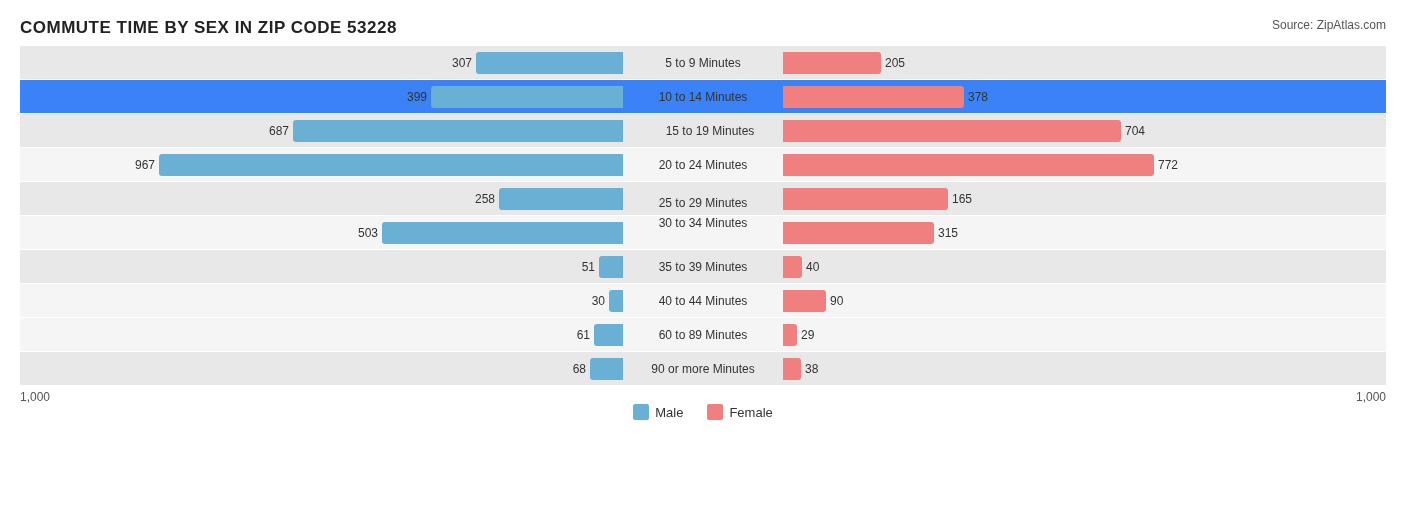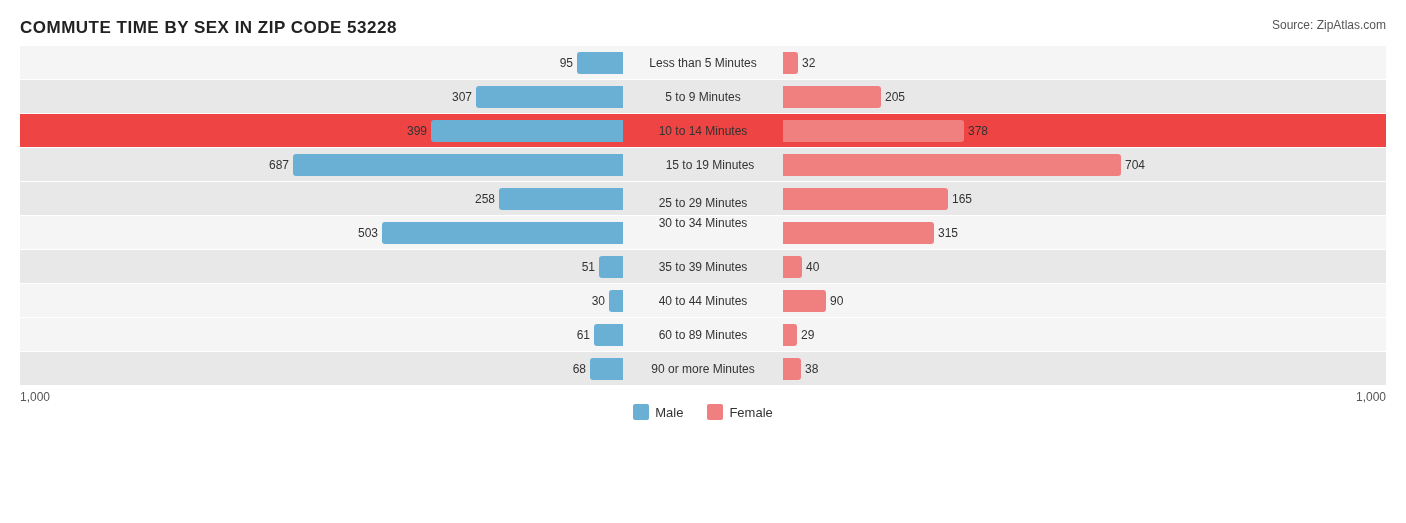--- a/index.html
+++ b/index.html
@@ -66,47 +66,34 @@
     }
   </style>
 </head>
 <body>
 
 <div class="chart-container">
   <div class="chart-title">COMMUTE TIME BY SEX IN ZIP CODE 53228</div>
   <div class="source-text">Source: ZipAtlas.com</div>
 
   <div class="bars-area" id="bars-area">
-      <div style="display: flex; align-items: center; height: 34px; background: rgb(245, 245, 245); border-bottom: 1px solid rgb(255, 255, 255); position: relative; width: 100%;">
-        <div style="display: flex; width: 100%; height: 100%; align-items: center; position: relative;">
-          <div style="width: 50%; height: 100%; display: flex; align-items: center; justify-content: flex-end; position: relative;">
-            <div style="width: 46px; height: 22px; background: rgb(106, 176, 212); border-radius: 3px 0px 0px 3px; position: absolute; right: 0px;"></div>
-            <span style="position: absolute; right: 50px; font-size: 12px; color: rgb(51, 51, 51); white-space: nowrap;">95</span>
-          </div>
-          <div style="width: 160px; flex-shrink: 0; text-align: center; font-size: 12px; color: rgb(51, 51, 51); z-index: 10;">Less than 5 Minutes</div>
-          <div style="width: 50%; height: 100%; display: flex; align-items: center; justify-content: flex-start; position: relative;">
-            <div style="width: 15px; height: 22px; background: rgb(240, 128, 128); border-radius: 0px 3px 3px 0px; position: absolute; left: 0px;"></div>
-            <span style="position: absolute; left: 19px; font-size: 12px; color: rgb(51, 51, 51); white-space: nowrap;">32</span>
-          </div>
-        </div>
-      </div>
       <div style="display: flex; align-items: center; height: 34px; background: rgb(232, 232, 232); border-bottom: 1px solid rgb(255, 255, 255); position: relative; width: 100%;">
         <div style="display: flex; width: 100%; height: 100%; align-items: center; position: relative;">
           <div style="width: 50%; height: 100%; display: flex; align-items: center; justify-content: flex-end; position: relative;">
             <div style="width: 147px; height: 22px; background: rgb(106, 176, 212); border-radius: 3px 0px 0px 3px; position: absolute; right: 0px;"></div>
             <span style="position: absolute; right: 151px; font-size: 12px; color: rgb(51, 51, 51); white-space: nowrap;">307</span>
           </div>
           <div style="width: 160px; flex-shrink: 0; text-align: center; font-size: 12px; color: rgb(51, 51, 51); z-index: 10;">5 to 9 Minutes</div>
           <div style="width: 50%; height: 100%; display: flex; align-items: center; justify-content: flex-start; position: relative;">
             <div style="width: 98px; height: 22px; background: rgb(240, 128, 128); border-radius: 0px 3px 3px 0px; position: absolute; left: 0px;"></div>
             <span style="position: absolute; left: 102px; font-size: 12px; color: rgb(51, 51, 51); white-space: nowrap;">205</span>
           </div>
         </div>
       </div>
-      <div style="display: flex; align-items: center; height: 34px; background: #ef4444; border-bottom: 1px solid rgb(255, 255, 255); position: relative; width: 100%;">
+      <div style="display: flex; align-items: center; height: 34px; background: #3b82f6; border-bottom: 1px solid rgb(255, 255, 255); position: relative; width: 100%;">
         <div style="display: flex; width: 100%; height: 100%; align-items: center; position: relative;">
           <div style="width: 50%; height: 100%; display: flex; align-items: center; justify-content: flex-end; position: relative;">
             <div style="width: 192px; height: 22px; background: rgb(106, 176, 212); border-radius: 3px 0px 0px 3px; position: absolute; right: 0px;"></div>
             <span style="position: absolute; right: 196px; font-size: 12px; color: rgb(51, 51, 51); white-space: nowrap;">399</span>
           </div>
           <div style="width: 160px; flex-shrink: 0; text-align: center; font-size: 12px; color: rgb(51, 51, 51); z-index: 10;">10 to 14 Minutes</div>
           <div style="width: 50%; height: 100%; display: flex; align-items: center; justify-content: flex-start; position: relative;">
             <div style="width: 181px; height: 22px; background: rgb(240, 128, 128); border-radius: 0px 3px 3px 0px; position: absolute; left: 0px;"></div>
             <span style="position: absolute; left: 185px; font-size: 12px; color: rgb(51, 51, 51); white-space: nowrap;">378</span>
           </div>
@@ -115,20 +102,33 @@
       <div style="display: flex; align-items: center; height: 34px; background: rgb(232, 232, 232); border-bottom: 1px solid rgb(255, 255, 255); position: relative; width: 100%;">
         <div style="display: flex; width: 100%; height: 100%; align-items: center; position: relative;">
           <div style="width: 50%; height: 100%; display: flex; align-items: center; justify-content: flex-end; position: relative;">
             <div style="width: 330px; height: 22px; background: rgb(106, 176, 212); border-radius: 3px 0px 0px 3px; position: absolute; right: 0px;"></div>
             <span style="position: absolute; right: 334px; font-size: 12px; color: rgb(51, 51, 51); white-space: nowrap;">687</span>
           </div>
           <div style="width: 160px; flex-shrink: 0; text-align: center; font-size: 12px; color: rgb(51, 51, 51); z-index: 10; padding-left: 14px;">15 to 19 Minutes</div>
           <div style="width: 50%; height: 100%; display: flex; align-items: center; justify-content: flex-start; position: relative;">
             <div style="width: 338px; height: 22px; background: rgb(240, 128, 128); border-radius: 0px 3px 3px 0px; position: absolute; left: 0px;"></div>
             <span style="position: absolute; left: 342px; font-size: 12px; color: rgb(51, 51, 51); white-space: nowrap;">704</span>
+          </div>
+        </div>
+      </div>
+      <div style="display: flex; align-items: center; height: 34px; background: rgb(245, 245, 245); border-bottom: 1px solid rgb(255, 255, 255); position: relative; width: 100%;">
+        <div style="display: flex; width: 100%; height: 100%; align-items: center; position: relative;">
+          <div style="width: 50%; height: 100%; display: flex; align-items: center; justify-content: flex-end; position: relative;">
+            <div style="width: 464px; height: 22px; background: rgb(106, 176, 212); border-radius: 3px 0px 0px 3px; position: absolute; right: 0px;"></div>
+            <span style="position: absolute; right: 468px; font-size: 12px; color: rgb(51, 51, 51); white-space: nowrap;">967</span>
+          </div>
+          <div style="width: 160px; flex-shrink: 0; text-align: center; font-size: 12px; color: rgb(51, 51, 51); z-index: 10;">20 to 24 Minutes</div>
+          <div style="width: 50%; height: 100%; display: flex; align-items: center; justify-content: flex-start; position: relative;">
+            <div style="width: 371px; height: 22px; background: rgb(240, 128, 128); border-radius: 0px 3px 3px 0px; position: absolute; left: 0px;"></div>
+            <span style="position: absolute; left: 375px; font-size: 12px; color: rgb(51, 51, 51); white-space: nowrap;">772</span>
           </div>
         </div>
       </div>
       <div style="display: flex; align-items: center; height: 34px; background: rgb(232, 232, 232); border-bottom: 1px solid rgb(255, 255, 255); position: relative; width: 100%;">
         <div style="display: flex; width: 100%; height: 100%; align-items: center; position: relative;">
           <div style="width: 50%; height: 100%; display: flex; align-items: center; justify-content: flex-end; position: relative;">
             <div style="width: 124px; height: 22px; background: rgb(106, 176, 212); border-radius: 3px 0px 0px 3px; position: absolute; right: 0px;"></div>
             <span style="position: absolute; right: 128px; font-size: 12px; color: rgb(51, 51, 51); white-space: nowrap;">258</span>
           </div>
           <div style="width: 160px; flex-shrink: 0; text-align: center; font-size: 12px; color: rgb(51, 51, 51); z-index: 10; margin-top: 8px;">25 to 29 Minutes</div>

